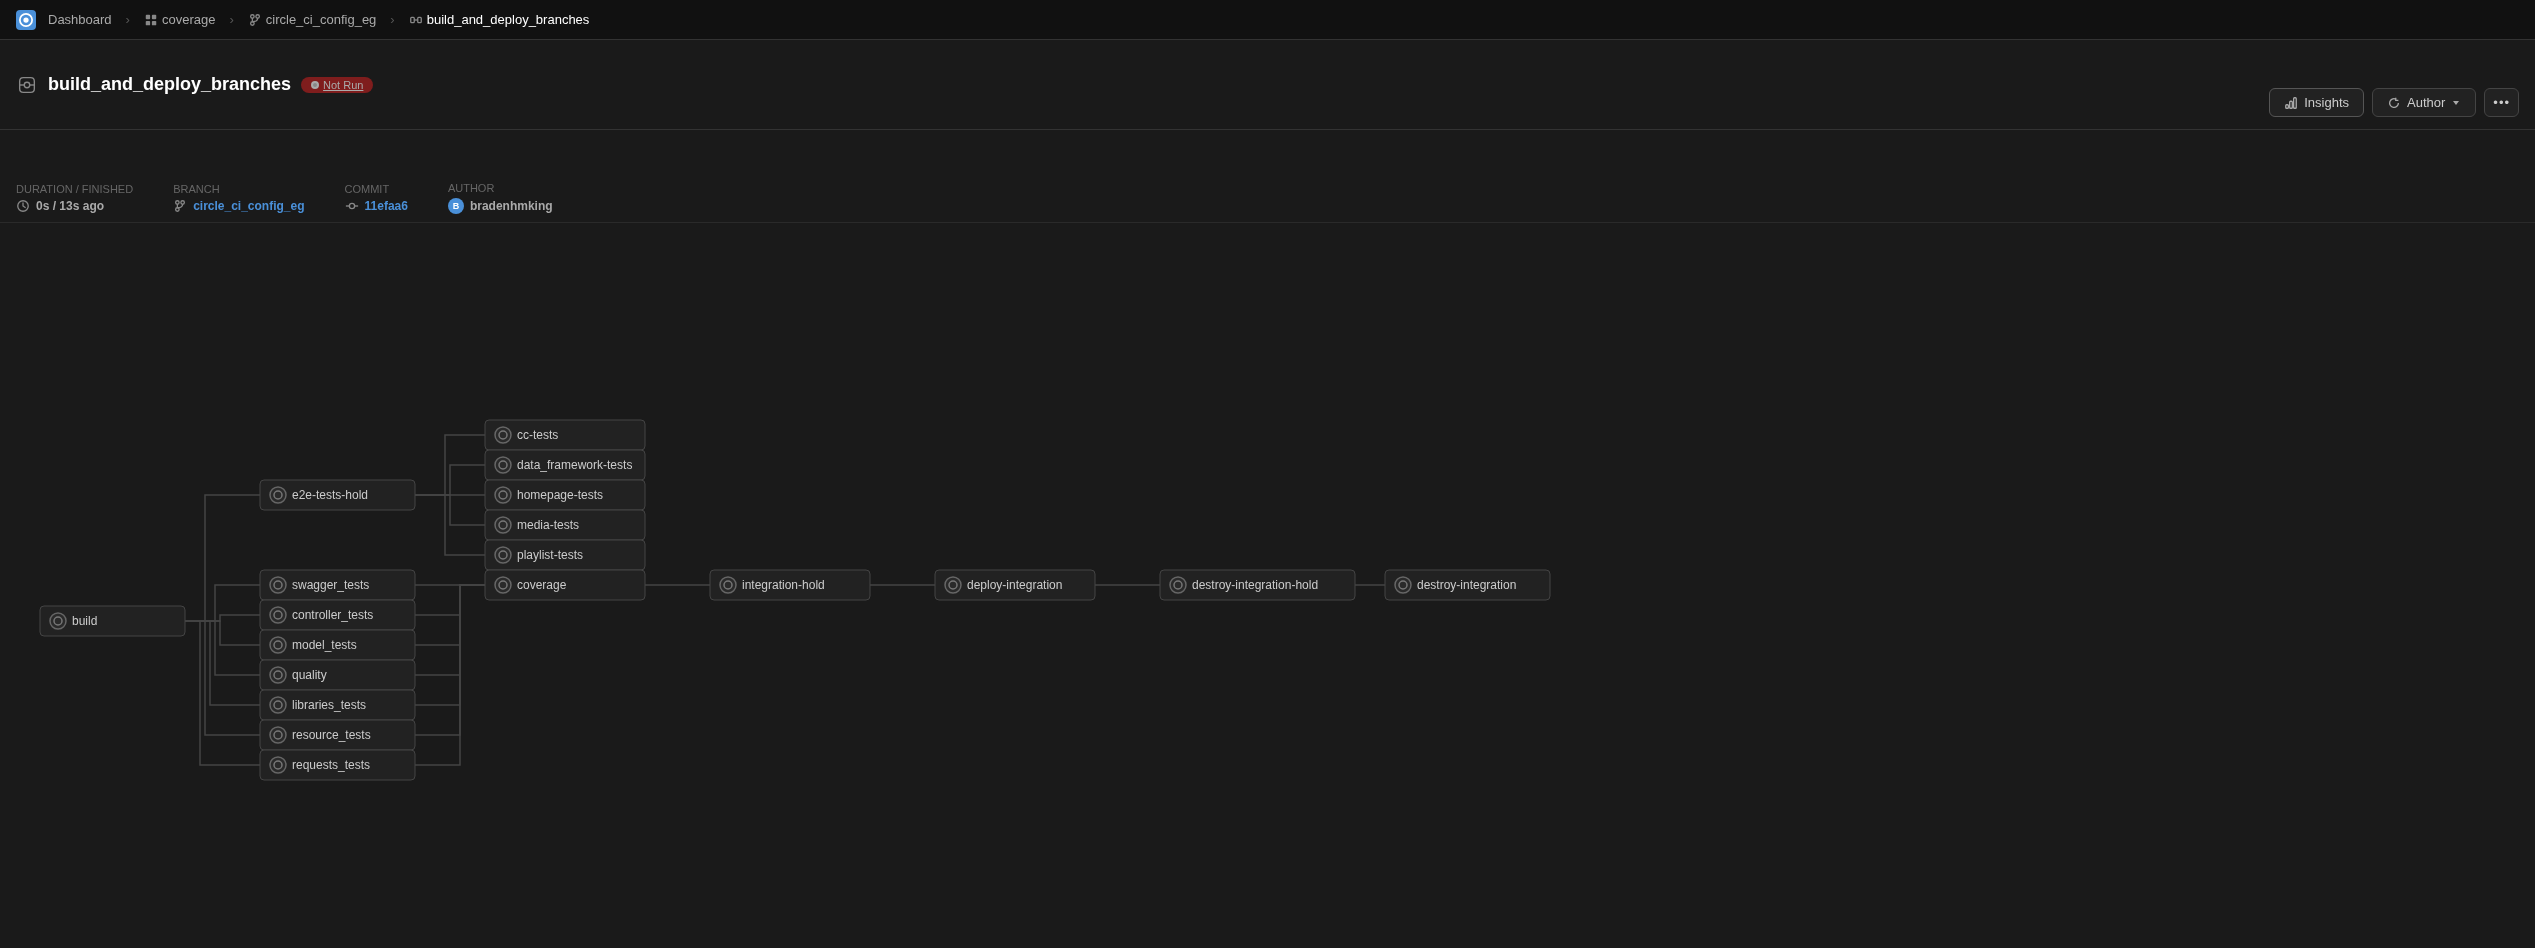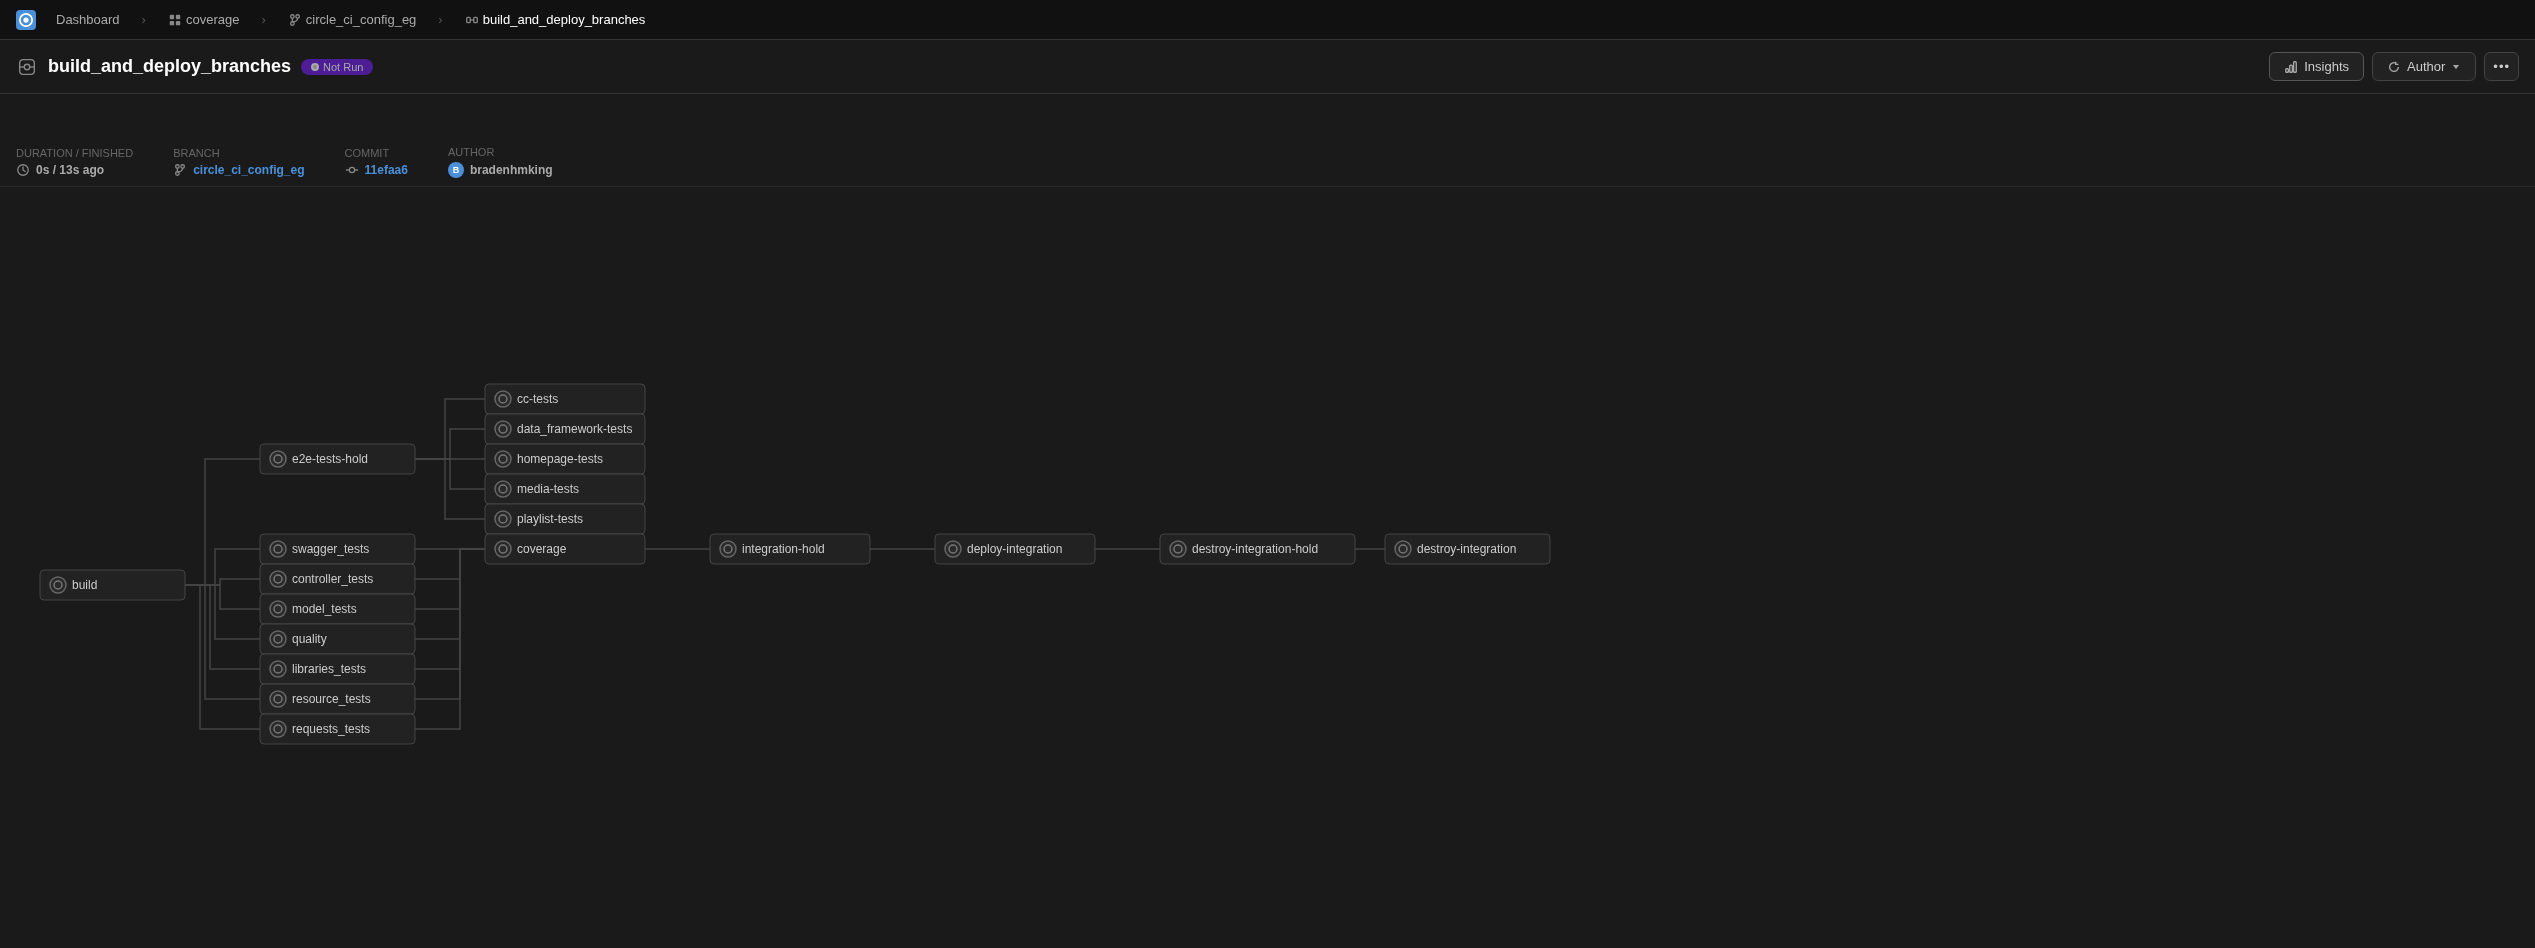--- a/index.html
+++ b/index.html
@@ -9,21 +9,21 @@
       font-family: -apple-system, BlinkMacSystemFont, 'Segoe UI', sans-serif;
       font-size: 13px;
       min-height: 948px;
     }
     .top-nav {
       background: #111;
       border-bottom: 1px solid #333;
       padding: 6px 16px;
       display: flex;
       align-items: center;
-      gap: 20px;
+      gap: 12px;
       height: 40px;
     }
     .nav-icon {
       width: 20px;
       height: 20px;
       background: #4a90d9;
       border-radius: 4px;
       display: flex;
       align-items: center;
       justify-content: center;
@@ -68,28 +68,29 @@
       width: 22px;
       height: 22px;
       color: #888;
     }
     .page-title {
       font-size: 18px;
       font-weight: 600;
       color: #fff;
     }
     .status-badge {
-      background: #4c1d95;
+      background: #7f1d1d;
       color: #aaa;
       border-radius: 12px;
       padding: 2px 10px;
       font-size: 11px;
       display: flex;
       align-items: center;
       gap: 4px;
+      text-decoration: underline;
     }
     .status-dot {
       width: 8px;
       height: 8px;
       border-radius: 50%;
       background: #888;
       border: 2px solid #aaa;
     }
     .header-actions {
       display: flex;
@@ -100,20 +101,21 @@
       display: flex;
       align-items: center;
       gap: 6px;
       padding: 6px 14px;
       border-radius: 6px;
       cursor: pointer;
       font-size: 13px;
       border: 1px solid #444;
       background: #222;
       color: #ccc;
+      margin-top: 36px;
     }
     .btn-outline {
       border: 1px solid #555;
     }
     .meta-bar {
       background: #1a1a1a;
       border-bottom: 1px solid #2a2a2a;
       padding: 8px 16px;
       display: flex;
       align-items: center;

